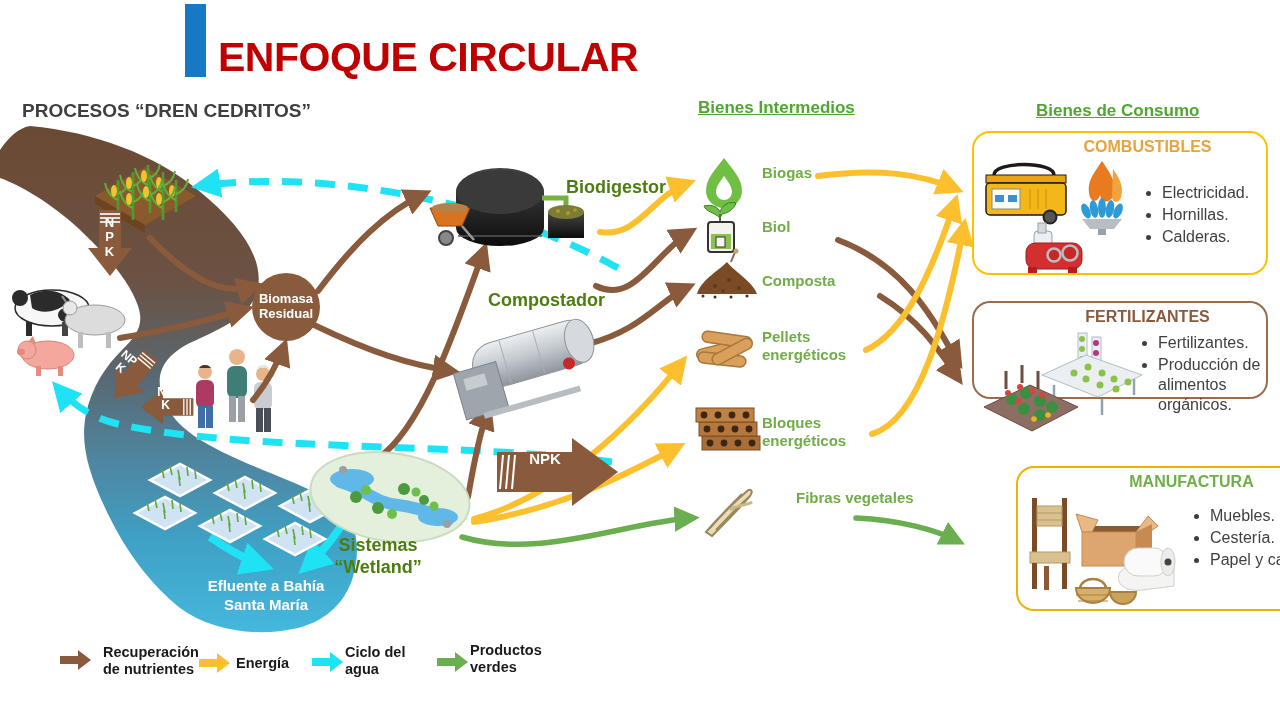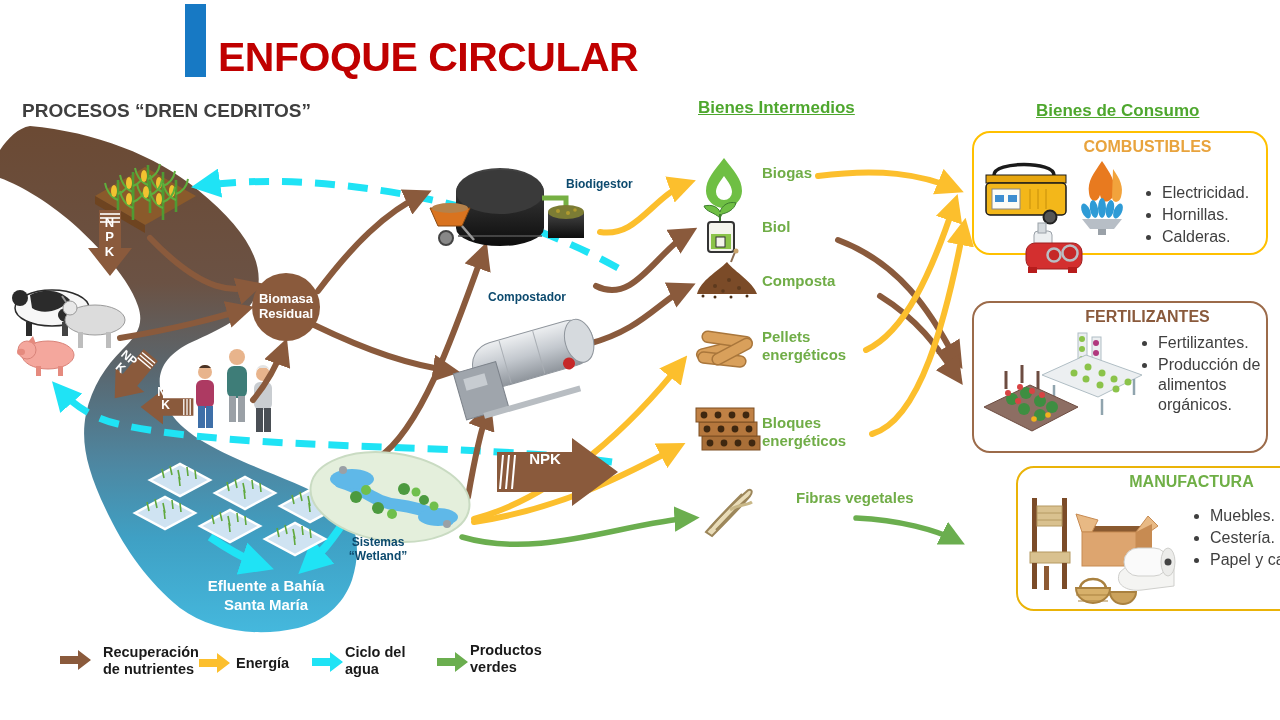--- a/index.html
+++ b/index.html
@@ -10,38 +10,38 @@
   .accent-bar{left:185px;top:4px;width:21px;height:73px;background:#1779C4;}
   .title{left:218px;top:34px;font-size:41px;font-weight:bold;color:#C00000;letter-spacing:-0.5px;}
   .subtitle{left:22px;top:100px;font-size:19px;font-weight:bold;color:#3F3F3F;}
 
   .col-header{font-size:17px;font-weight:bold;color:#4EA72E;text-decoration:underline;}
   .hdr-int{left:698px;top:98px;text-align:right;}
   .hdr-con{left:1036px;top:101px;}
 
   .item-label{font-size:15px;font-weight:bold;color:#70AD47;line-height:1.22;}
 
-  .proc-label{font-size:12px;font-weight:bold;color:#0c4a6e;line-height:1.2;}
+  .proc-label{font-size:18px;font-weight:bold;color:#4d7c0f;line-height:1.2;}
   .wetland-label{left:322px;top:535px;width:112px;text-align:center;}
   .efluente{left:202px;top:577px;width:128px;text-align:center;color:#FFFFFF;
             font-size:15px;font-weight:bold;line-height:1.25;}
 
   .biomasa{left:252px;top:273px;width:68px;height:68px;border-radius:50%;background:#8A5A3C;
            color:#fff;font-size:13px;font-weight:bold;display:flex;align-items:center;
            justify-content:center;text-align:center;line-height:1.15;padding:2px;box-sizing:border-box;}
 
   .npk{color:#fff;font-weight:bold;text-align:center;word-break:break-all;line-height:1.1;}
   .npk1{left:101px;top:216px;width:17px;font-size:13px;}
   .npk2{left:116px;top:350px;width:17px;font-size:12px;transform:rotate(40deg);}
   .npk3{left:157px;top:386px;width:17px;font-size:12px;}
   .npk4{left:527px;top:449px;width:36px;font-size:15px;line-height:1.3;}
 
   .cbox{width:296px;border-radius:18px;background:#fff;box-sizing:border-box;}
-  .cbox1{left:972px;top:131px;height:124px;border:2px solid #FFC000;}
-  .cbox2{left:972px;top:301px;height:152px;border:2px solid #9C6B4A;padding-left:22px;}
+  .cbox1{left:972px;top:131px;height:144px;border:2px solid #FFC000;}
+  .cbox2{left:972px;top:301px;height:98px;border:2px solid #9C6B4A;padding-left:22px;}
   .cbox3{left:1016px;top:466px;height:145px;border:2px solid #eab308;}
   .cbox-title{position:absolute;top:5px;left:0;right:0;text-align:center;padding-left:55px;
               font-size:16px;font-weight:bold;}
   .cbox1 .cbox-title{color:#E8A33D;}
   .cbox2 .cbox-title{color:#8A5A3C;}
   .cbox3 .cbox-title{color:#6FAF46;}
   .cbox ul{position:absolute;margin:0;padding:0 0 0 16px;font-size:16px;color:#3F3F3F;
            line-height:1.25;font-family:"Liberation Sans",sans-serif;}
   .cbox1 ul{left:172px;top:50px;width:118px;}
   .cbox2 ul{left:168px;top:30px;width:120px;}

